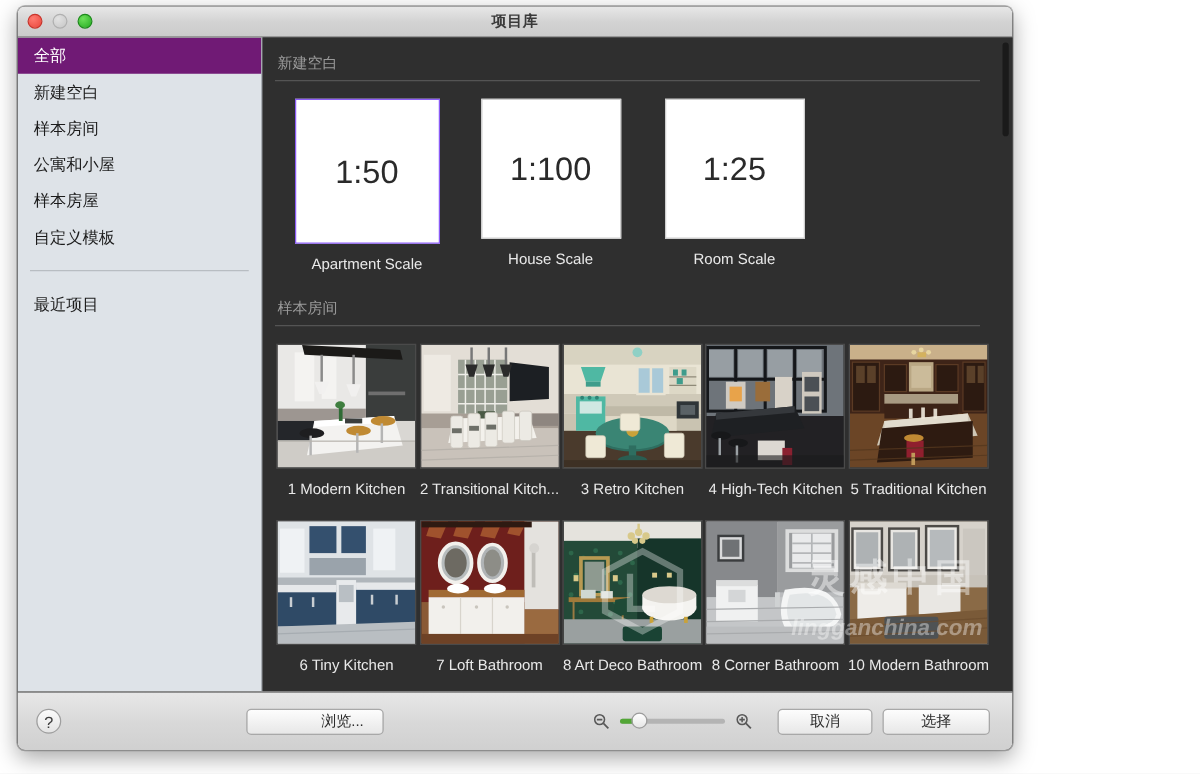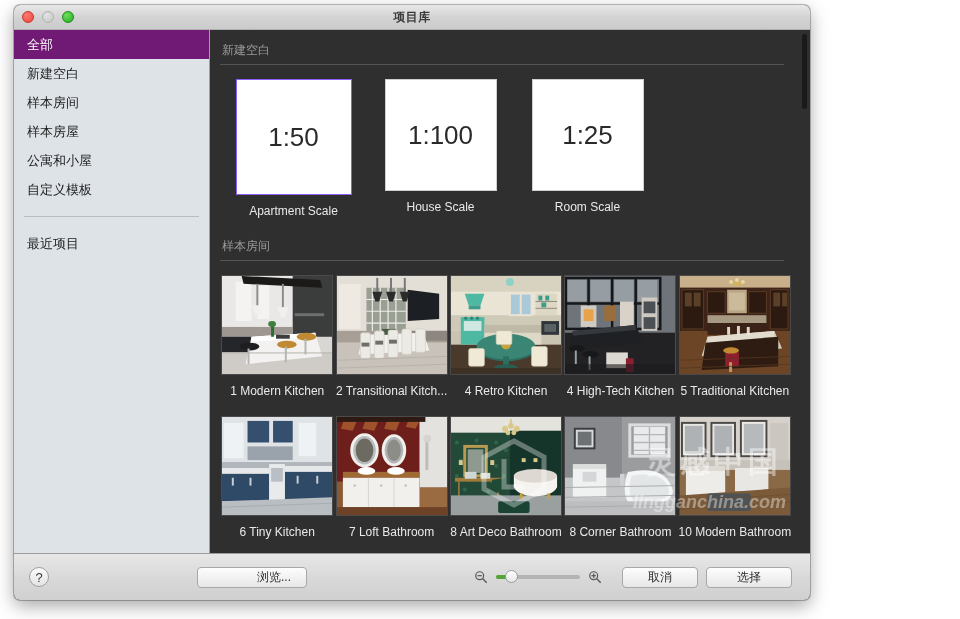--- a/index.html
+++ b/index.html
@@ -352,24 +352,24 @@
         <div class="side-item selected">
           <span>全部</span>
         </div>
         <div class="side-item">
           <span>新建空白</span>
         </div>
         <div class="side-item">
           <span>样本房间</span>
         </div>
         <div class="side-item">
+          <span>公寓和小屋</span>
+        </div>
+        <div class="side-item">
           <span>样本房屋</span>
-        </div>
-        <div class="side-item">
-          <span>公寓和小屋</span>
         </div>
         <div class="side-item">
           <span>自定义模板</span>
         </div>
         <div class="side-div"></div>
         <div class="side-item">
           <span>最近项目</span>
         </div>
       </div>
 
@@ -531,21 +531,21 @@
                   <ellipse cx="56" cy="94" rx="12" ry="4" fill="#2a5e52"></ellipse>
                   <circle cx="56" cy="70" r="5" fill="#c9a23a"></circle>
                   <g fill="#efe9d6" stroke="#d3cdb9" stroke-width="0.6">
                     <rect x="46" y="56" width="16" height="14" rx="2"></rect>
                     <rect x="18" y="74" width="16" height="18" rx="2"></rect>
                     <rect x="82" y="72" width="16" height="20" rx="2"></rect>
                   </g>
                   <rect x="0" y="94" width="112" height="6" fill="#3d3024"></rect>
                 </svg>
               </div>
-              <div class="cell-label">4 Retro Kitchen</div>
+              <div class="cell-label">3 Retro Kitchen</div>
             </div>
 
             <div class="cell">
               <div class="thumb">
                 <svg viewBox="0 0 112 100" preserveAspectRatio="none">
                   <rect width="112" height="100" fill="#2a2a2c"></rect>
                   <rect x="0" y="0" width="112" height="58" fill="#6e747a"></rect>
                   <rect x="0" y="58" width="112" height="42" fill="#222124"></rect>
                   <g fill="#b9c2c6" opacity="0.55">
                     <rect x="2" y="4" width="20" height="22"></rect>

